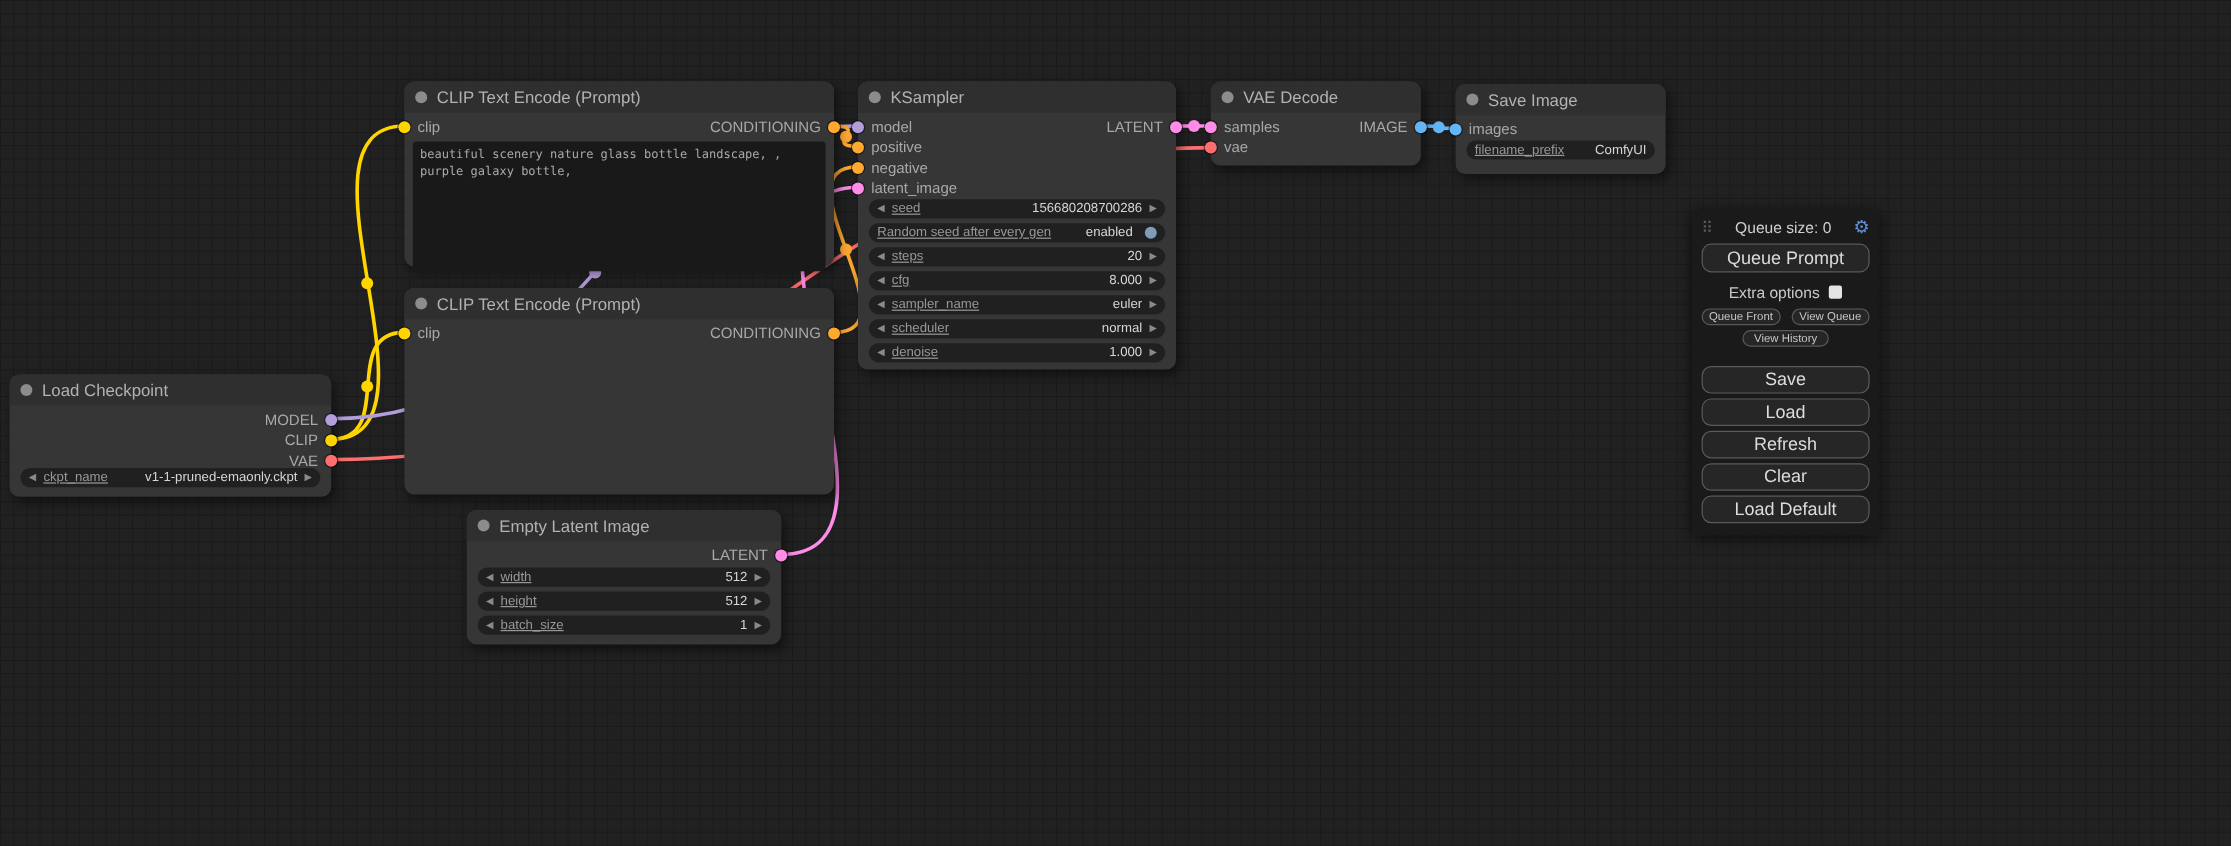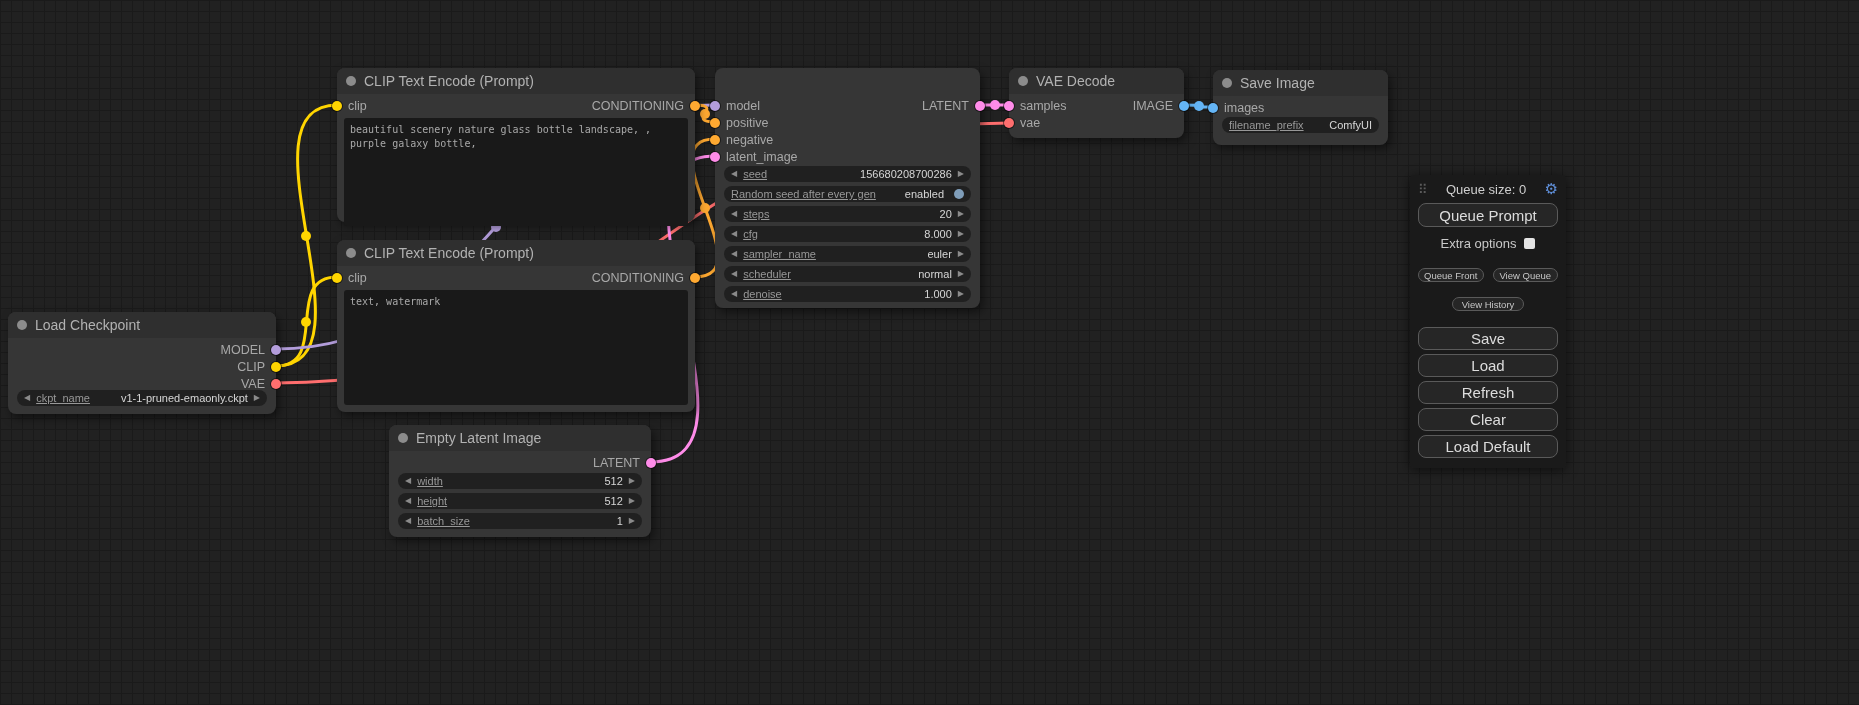--- a/index.html
+++ b/index.html
@@ -60,21 +60,21 @@
   .gear { font-size:15px; cursor:pointer; }
   .btn, .btn-small {
     background:#262626; border:1px solid #5a5a5a; border-radius:8px;
     color:#dcdcdc; cursor:pointer; font-family:inherit;
     display:flex; align-items:center; justify-content:center;
   }
   .btn-primary { height:24px; font-size:15px; margin-bottom:2px; }
   .extra-row { display:flex; justify-content:center; align-items:center; gap:8px;
                color:#c9c9c9; font-size:13px; margin:7px 0 6px; }
   .checkbox { width:11px; height:11px; background:#e4e4e4; border-radius:2px; cursor:pointer; }
-  .small-row { display:flex; gap:9px; margin-bottom:4px;margin-top:11px; }
+  .small-row { display:flex; gap:9px; margin-bottom:4px; }
   .btn-small { flex:1; height:14px; font-size:9.5px; color:#c6c6c6; border-radius:9px; }
   .vh-row { justify-content:center; }
   .vh-row .btn-small { flex:0 0 72px; }
   .btn.big { height:23px; font-size:15px; margin-top:4px; }
   .btn.big.first { margin-top:12px; }
 </style>
 </head>
 <body>
 
 <div class="graph">
@@ -151,21 +151,20 @@
       <span class="ntitle">CLIP Text Encode (Prompt)</span>
     </div>
     <div class="slot in" style="top:29px">
       <span class="port" style="background-color: rgb(255, 213, 0);"></span>
       <span class="slabel">clip</span>
     </div>
     <div class="slot out" style="top:29px">
       <span class="port" style="background-color: rgb(255, 169, 49);"></span>
       <span class="slabel">CONDITIONING</span>
     </div>
-    <div class="prompt-text" style="top:50px;height:115px">text, watermark</div>
   </div>
 
   <div class="node" style="left:389px;top:425px;width:262px;height:112px">
     <div class="node-title">
       <span class="ndot"></span>
       <span class="ntitle">Empty Latent Image</span>
     </div>
     <div class="slot out" style="top:29px">
       <span class="port" style="background-color: rgb(255, 140, 233);"></span>
       <span class="slabel">LATENT</span>
@@ -184,20 +183,24 @@
     </div>
     <div class="widget" style="top:88px">
       <span class="arrow">◀</span>
       <span class="wlabel">batch_size</span>
       <span class="wvalue">1</span>
       <span class="arrow">▶</span>
     </div>
   </div>
 
   <div class="node" style="left:715px;top:68px;width:265px;height:240px">
+    <div class="node-title">
+      <span class="ndot"></span>
+      <span class="ntitle">KSampler</span>
+    </div>
     <div class="slot in" style="top:29px">
       <span class="port" style="background-color: rgb(179, 157, 219);"></span>
       <span class="slabel">model</span>
     </div>
     <div class="slot in" style="top:46px">
       <span class="port" style="background-color: rgb(255, 169, 49);"></span>
       <span class="slabel">positive</span>
     </div>
     <div class="slot in" style="top:63px">
       <span class="port" style="background-color: rgb(255, 169, 49);"></span>

